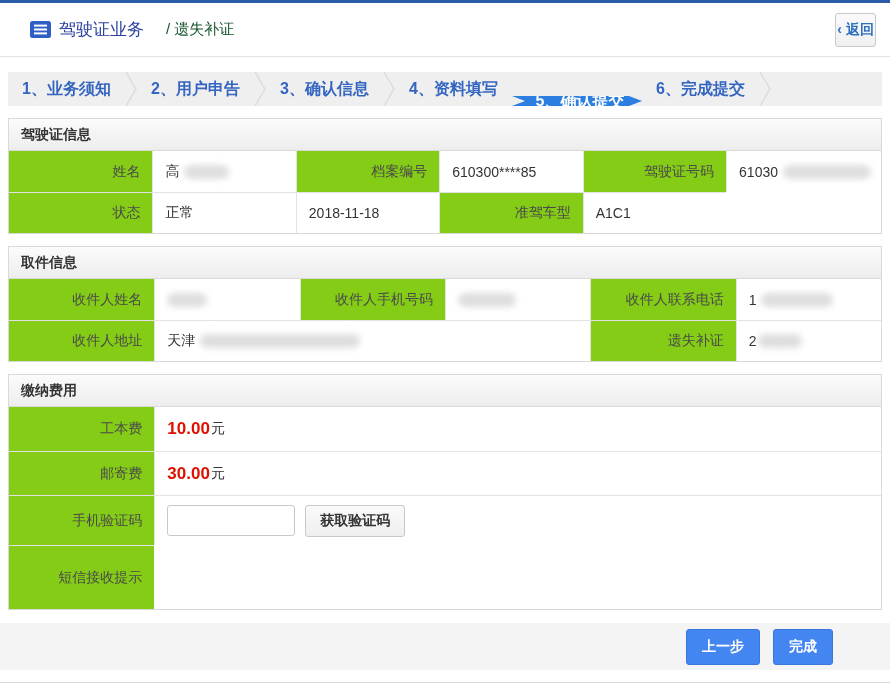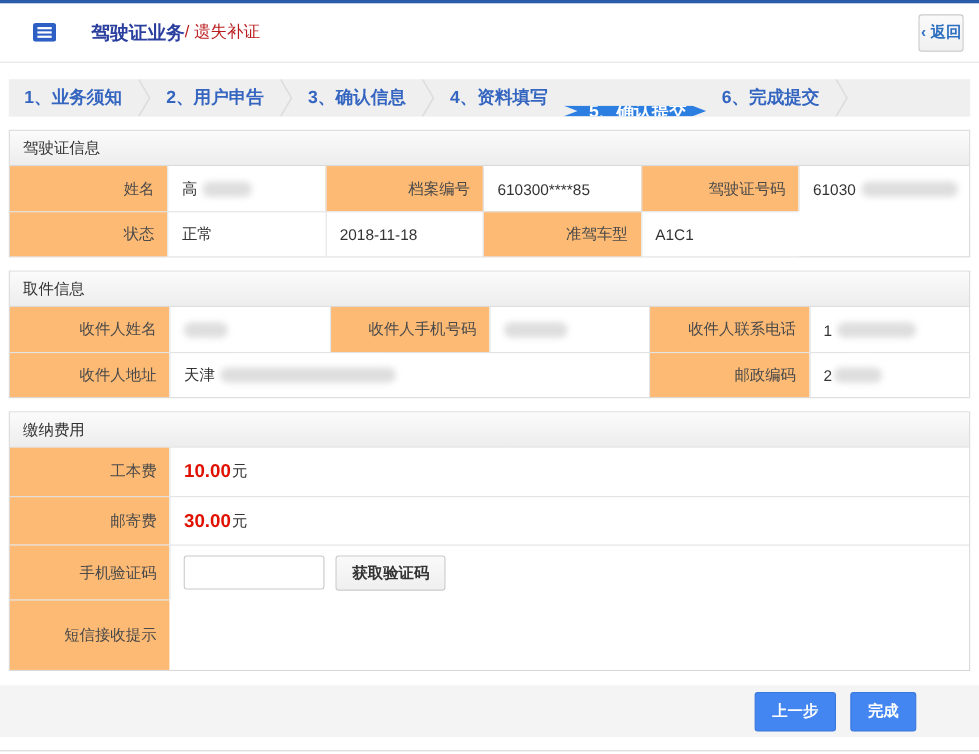--- a/index.html
+++ b/index.html
@@ -5,49 +5,49 @@
   * { margin:0; padding:0; box-sizing:border-box; }
   body { background:#fff; }
   .page {
     width:890px; height:685px; position:relative; background:#fff;
     font-family:"Liberation Sans","DejaVu Sans",sans-serif; overflow:hidden;
   }
   .topbar { height:3px; background:#2a5caa; }
   
   .hdr { display:flex; align-items:center; height:54px; padding:0 14px 0 30px; border-bottom:1px solid #e4e4e4; }
   .hdr-icon { display:inline-flex; margin-right:8px; }
-  .hdr-title { font-size:17px; font-weight:bold; color:#2b3f9f;margin-left:24px; }
-  .hdr-sub { font-size:15px; color:#b91c1c; margin-left:0; }
+  .hdr-title { font-size:17px; font-weight:normal; color:#2b3f9f; }
+  .hdr-sub { font-size:15px; color:#14532d; margin-left:22px; }
   .back-btn {
     margin-left:auto; background:linear-gradient(#fafafa,#f0f0f0); border:1px solid #c9c9c9;
     border-radius:3px; padding:7px 1px; color:#2d6fc1; font-size:14px; font-weight:bold; cursor:pointer;
   }
   .back-btn .chev { font-weight:bold; margin-right:4px; }
   
   .steps { margin:15px 8px 0; height:34px; background:#efefef; display:flex; align-items:stretch; overflow:hidden; }
   .step { width:117px; display:flex; align-items:center; justify-content:center;
           color:#3465c0; font-weight:bold; font-size:16px; white-space:nowrap; }
   .sep { width:12px; flex:none; display:flex; align-items:center; }
   .step.active {
     width:130px; background:#2c7ee0; color:#fff;
     clip-path:polygon(0 0, calc(100% - 13px) 0, 100% 50%, calc(100% - 13px) 100%, 0 100%, 13px 50%);
     padding-left:6px;
     margin-top:24px;
   }
   .steps .filler { flex:1; }
   
   .sec { margin:12px 8px 0; border:1px solid #d9d9d9; }
   .sec-h { height:32px; line-height:31px; padding:0 12px; background:linear-gradient(#fbfbfb,#ededed);
-           border-bottom:1px solid #d9d9d9; font-weight:normal; font-size:14px; color:#333; }
+           border-bottom:1px solid #d9d9d9; font-weight:bold; font-size:14px; color:#333; }
   .grid { display:grid; grid-template-columns:repeat(6,1fr); }
   .cell { min-height:41px; display:flex; align-items:center; font-size:14px;
           border-left:1px solid #e3e3e3; border-top:1px solid #e3e3e3; }
   .cell.cf { border-left:none; }
   .cell.nt { border-top:none; }
-  .lbl { background:#fdba74; color:#4a4a4a; justify-content:flex-end; padding-right:12px; text-align:left; }
+  .lbl { background:#84cc16; color:#4a4a4a; justify-content:flex-end; padding-right:12px; text-align:left; }
   .val { background:#fff; color:#333; padding-left:12px; padding-right:10px; }
   .span3 { grid-column:span 3; }
   .span5 { grid-column:span 5; }
   .h44 { min-height:44px; } .h50 { min-height:50px; } .h64 { min-height:64px; }
   .blur { display:inline-block; height:14px; background:#dedede; border-radius:7px;
           filter:blur(3px); margin-left:5px; vertical-align:middle; }
   .amount { color:#e01000; font-weight:bold; font-size:17px; }
   .unit { color:#333; font-size:14px; margin-left:1px; }
   .captcha-input { width:128px; height:31px; border:1px solid #c9c9c9; border-radius:3px;
                    padding:0 8px; font-size:14px; outline:none; }
@@ -153,21 +153,21 @@
       <div class="cell val nt">
           <span>1</span>
           <span class="blur" style="width:72px"></span>
         </div>
 
       <div class="cell lbl cf">收件人地址</div>
       <div class="cell val span3">
           <span>天津</span>
           <span class="blur" style="width:160px"></span>
         </div>
-      <div class="cell lbl">邮政编码</div>
+      <div class="cell lbl">遗失补证</div>
       <div class="cell val">
           <span>2</span>
           <span class="blur" style="width:44px;margin-left:2px"></span>
         </div>
     </div>
   </div>
 
   <div class="sec">
     <div class="sec-h">缴纳费用</div>
     <div class="grid">

